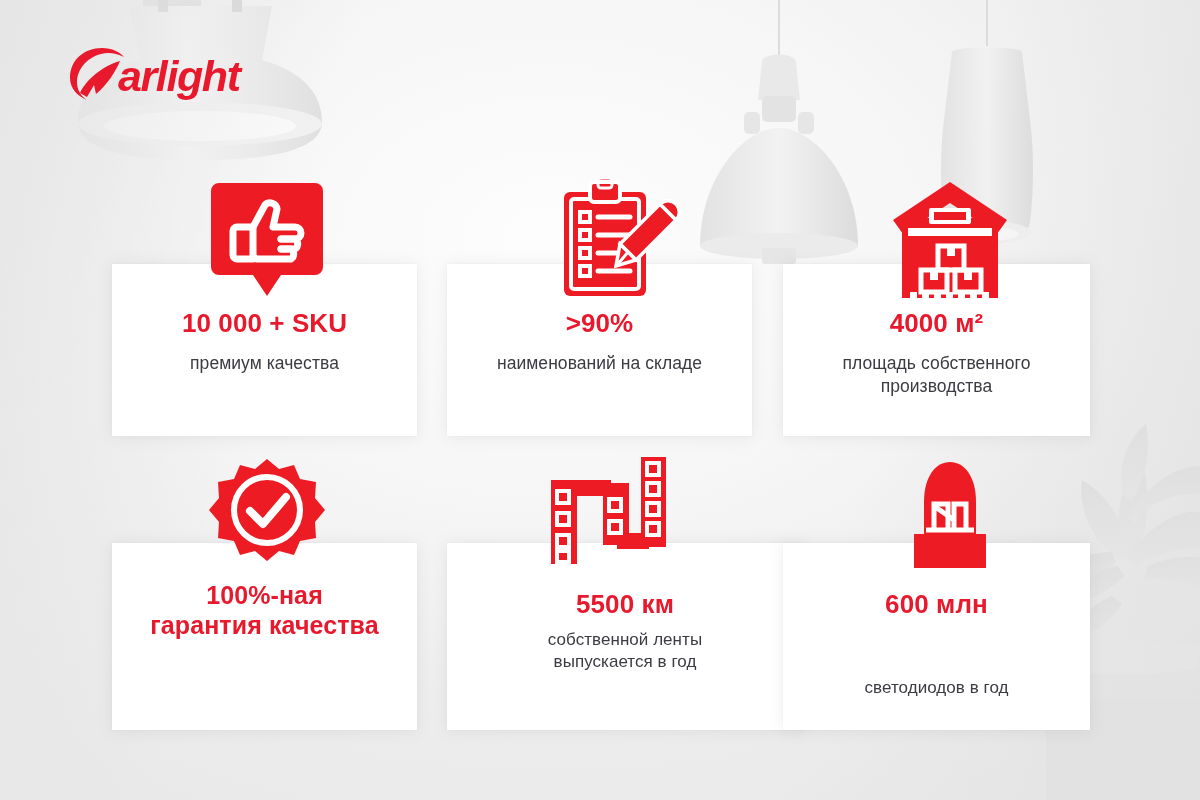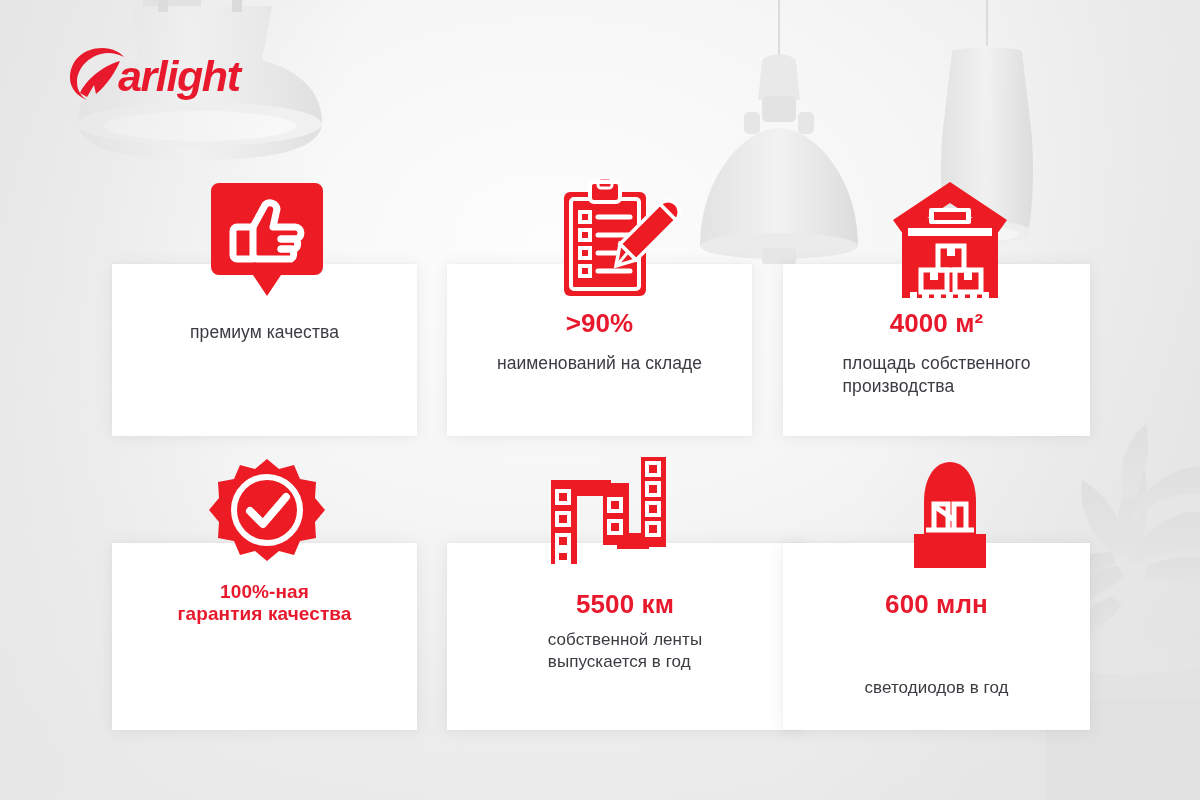--- a/index.html
+++ b/index.html
@@ -36,25 +36,26 @@
 
   .stat-value {
     color:#e8192c;
     font-weight:bold;
     font-size:26px;
     line-height:1.18;
     text-align:center;
     letter-spacing:.1px;
     white-space:pre-line;
   }
-  .stat-value.two-line { font-size:19px; margin-top:-4px; }
+  .stat-value.two-line { font-size:25px; margin-top:-4px; }
   .stat-label {
     color:#3b3b42;
     font-size:17.5px;
     line-height:1.32;
+    text-align:center;
     margin-top:13px;
     white-space:pre-line;
     letter-spacing:.05px;
   }
   .card.row2 .stat-label { margin-top:9px; font-size:17px; }
 
   
   .icon-wrap {
     position:absolute;
     z-index:4;
@@ -267,20 +268,21 @@
     <g fill="none" stroke="#fff" stroke-width="5">
       <path d="M36 70 L36 46 L50 46 L50 70"></path>
       <path d="M56 70 L56 46 L68 46 L68 70"></path>
       <path d="M36 48 L56 62"></path>
       <line x1="28" y1="72" x2="76" y2="72"></line>
     </g>
   </svg>
 </div>
 
 <div class="card" style="left:112px; top:264px; width:305px; height:172px;">
+  <div class="stat-value">10 000 + SKU</div>
   <div class="stat-label">премиум качества</div>
 </div>
 
 <div class="card" style="left:447px; top:264px; width:305px; height:172px;">
   <div class="stat-value">&gt;90%</div>
   <div class="stat-label">наименований на складе</div>
 </div>
 
 <div class="card" style="left:783px; top:264px; width:307px; height:172px;">
   <div class="stat-value">4000 м²</div>

